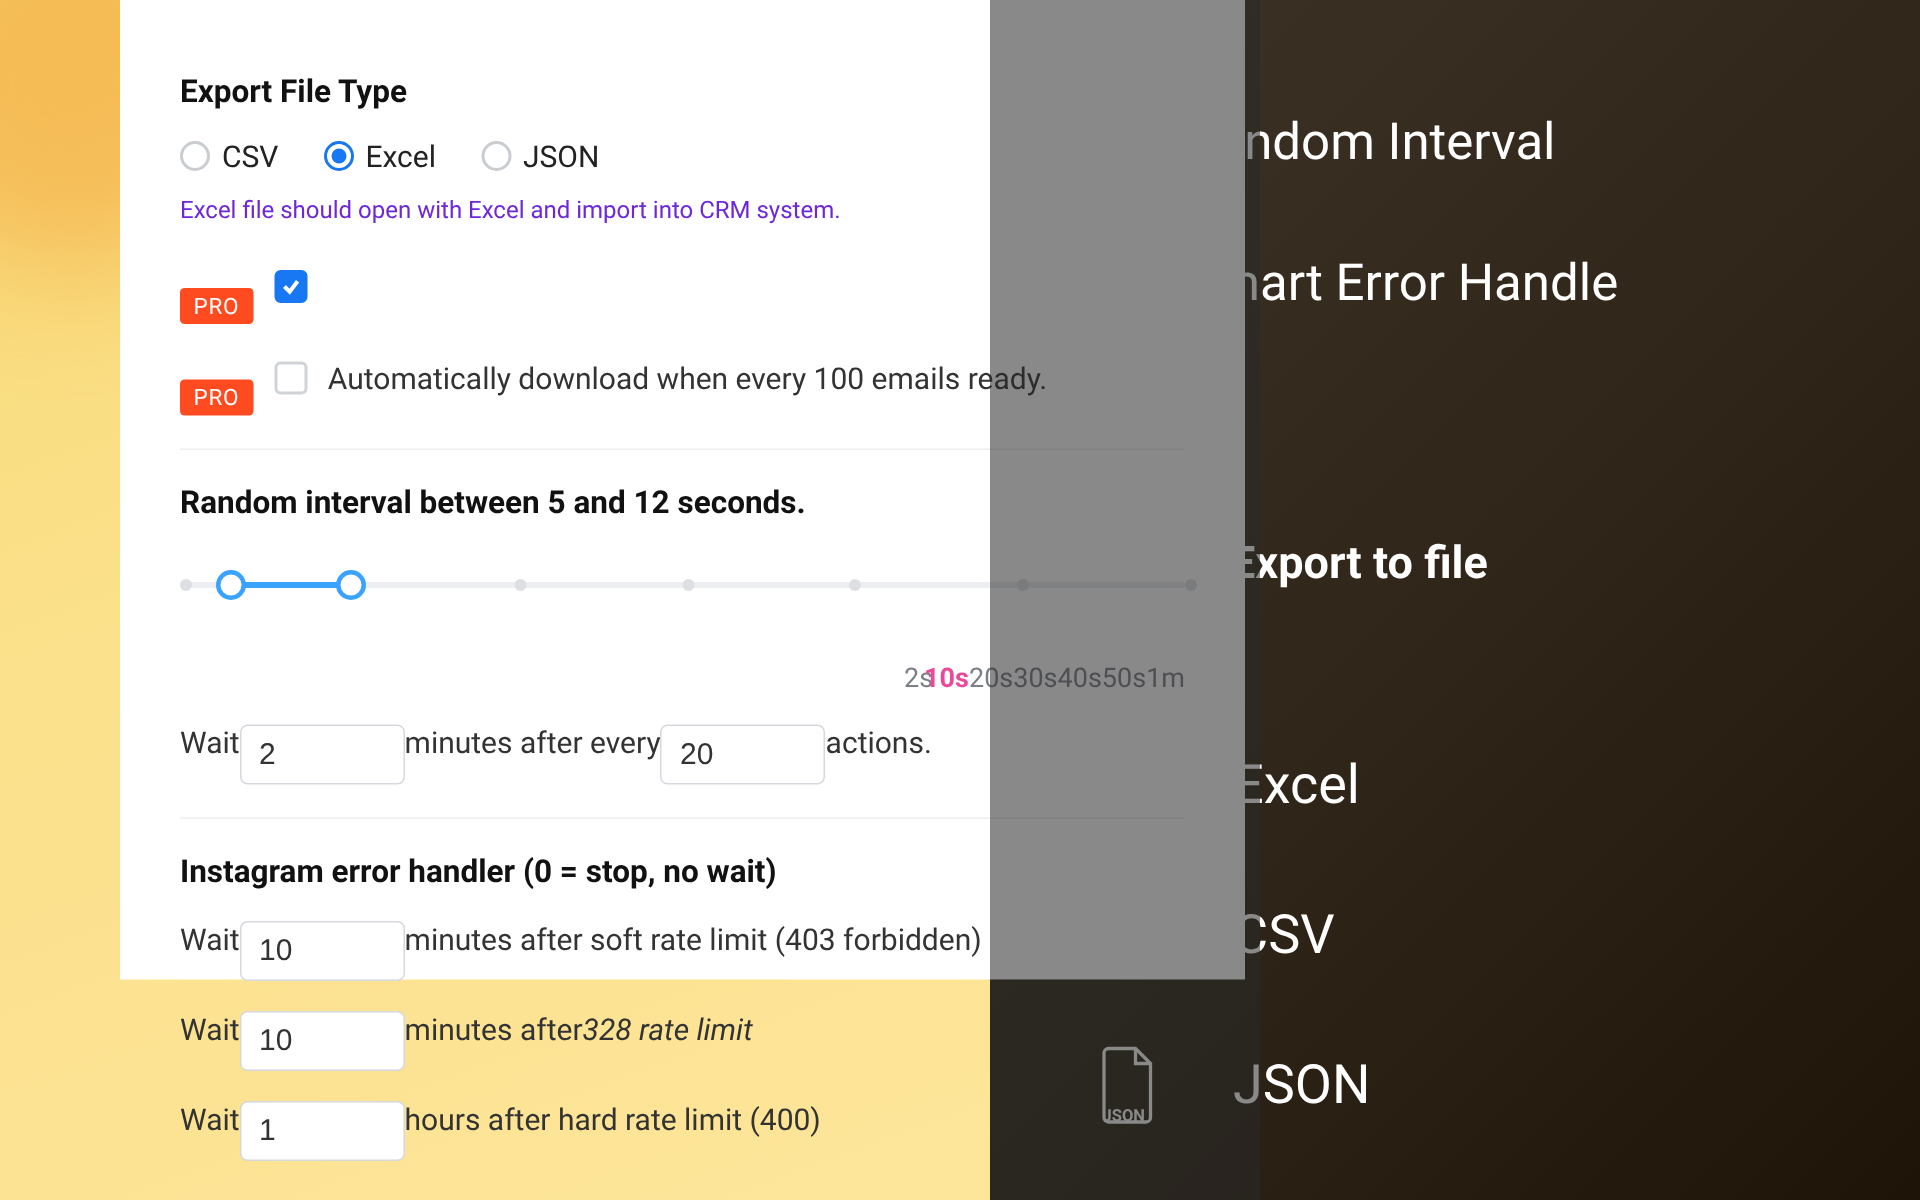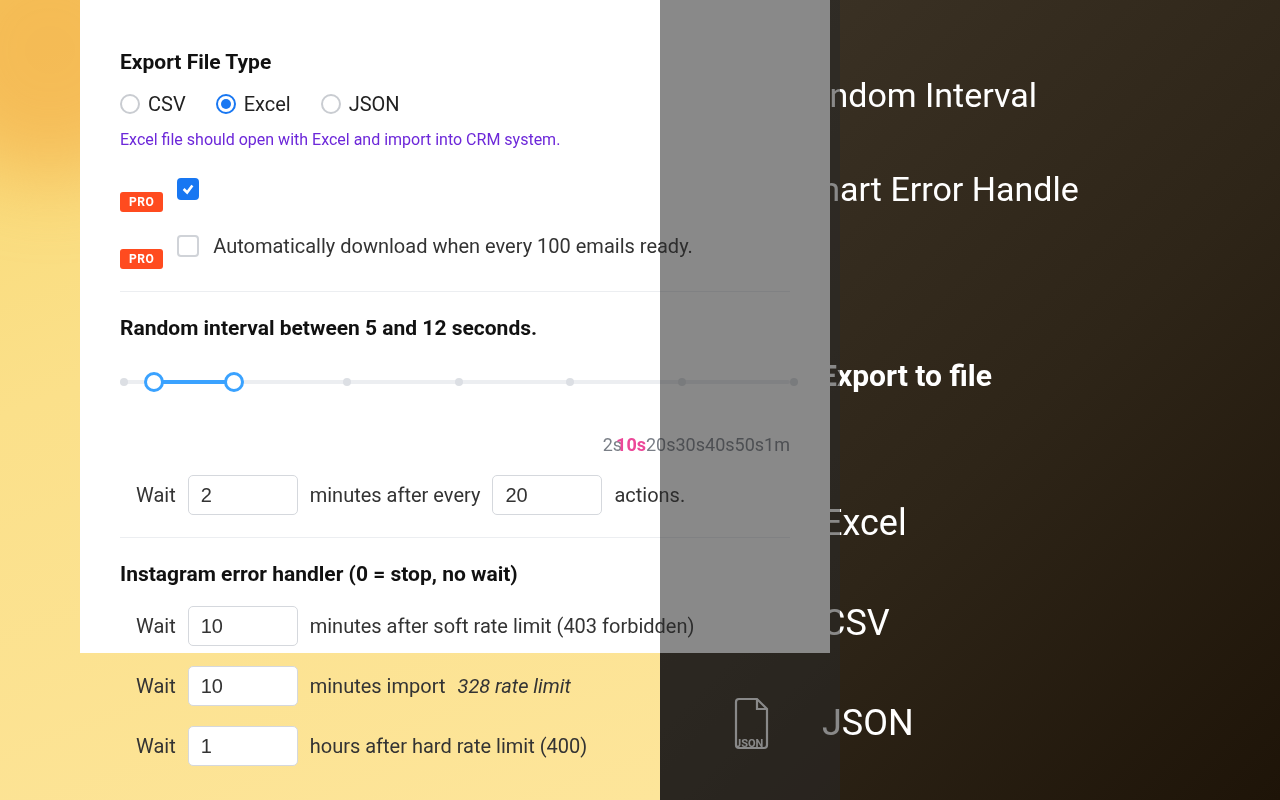--- a/index.html
+++ b/index.html
@@ -47,41 +47,41 @@
     display:flex; align-items:center; justify-content:center;
   }
   .radio-circle.selected { border-color:#1877f2; }
   .radio-circle.selected::after {
     content:""; width:10px; height:10px; background:#1877f2; border-radius:50%;
   }
 
   .desc-blue { color:#6d28d9; font-size:16px; margin:8px 0 16px 0; }
 
   .pro-row { display:flex; align-items:center; gap:14px; margin:10px 0; font-size:20px; color:#333; }
-  .pro-badge { background:#ff4b1f; color:#fff; font-weight:700; font-size:12px; padding:3px 9px; border-radius:3px; letter-spacing:.5px;margin-top:27px; }
+  .pro-badge { background:#ff4b1f; color:#fff; font-weight:400; font-size:15px; padding:3px 9px; border-radius:3px; letter-spacing:.5px;margin-top:27px; }
   .checkbox {
     width:22px; height:22px; border:2px solid #d0d3d8; border-radius:4px; background:#fff;
     display:flex; align-items:center; justify-content:center; cursor:pointer;
   }
   .checkbox.checked { background:#1877f2; border-color:#1877f2; }
   .checkbox.checked svg { stroke:#fff; }
   .checkbox svg { width:14px; height:14px; stroke-width:3; fill:none; }
 
   .divider { height:1px; background:#eceef1; margin:22px 0 24px 0; }
 
   .slider-wrap { position:relative; margin:28px 0 8px 0; height:30px; }
   .slider-rail { position:absolute; left:0; right:0; top:12px; height:4px; background:#eceef1; border-radius:2px; }
   .slider-rail::before, .slider-rail::after { content:""; }
   .slider-dot { position:absolute; top:10px; width:8px; height:8px; background:#dcdfe4; border-radius:50%; }
   .slider-range { position:absolute; top:12px; height:4px; background:#3aa2ff; border-radius:2px; }
   .slider-handle { position:absolute; top:4px; width:20px; height:20px; border:3px solid #3aa2ff; background:#fff; border-radius:50%; cursor:grab; }
   .slider-ticks { display:flex; justify-content:flex-end; color:#7a7f87; font-size:18px; margin-top:36px; }
   .slider-ticks span:nth-child(2){ font-weight:700; color:#ec4899; margin-left:-6px; }
 
-  .inline-row { display:flex; align-items:center; gap:12px; font-size:20px; color:#333; margin:20px 16px; }
+  .inline-row { display:flex; font-size:20px; color:#333; margin:20px 0; }
   .inline-row input[type="text"] {
     width:110px; height:40px; border:1px solid #d5d8dd; border-radius:5px;
     font-size:20px; padding:0 12px; color:#333;
   }
 
   .err-section .section-title { margin-top:4px; }
   .italic { font-style:italic; }
 
   
   .right-pane {
@@ -194,21 +194,21 @@
 
       <div class="inline-row">
         <span>Wait</span>
         <input type="text" value="10" style="">
         <span>minutes after soft rate limit (403 forbidden)</span>
       </div>
 
       <div class="inline-row">
         <span>Wait</span>
         <input type="text" value="10" style="">
-        <span>minutes import</span>
+        <span>minutes after</span>
         <span class="italic">328 rate limit</span>
       </div>
 
       <div class="inline-row">
         <span>Wait</span>
         <input type="text" value="1" style="">
         <span>hours after hard rate limit (400)</span>
       </div>
     </div>
 

